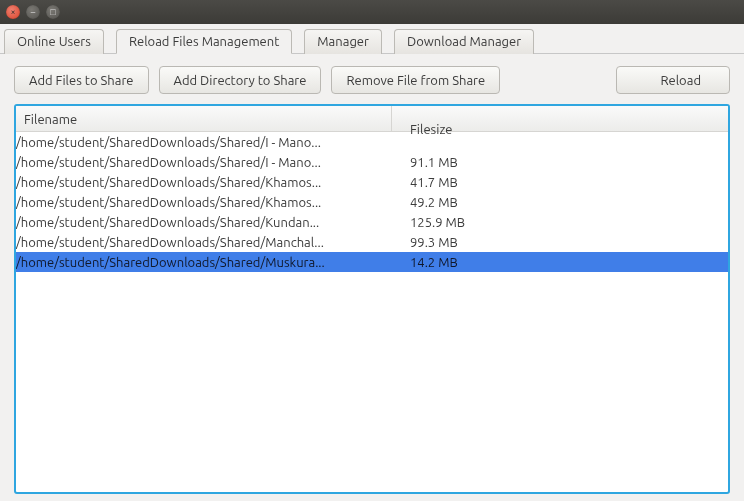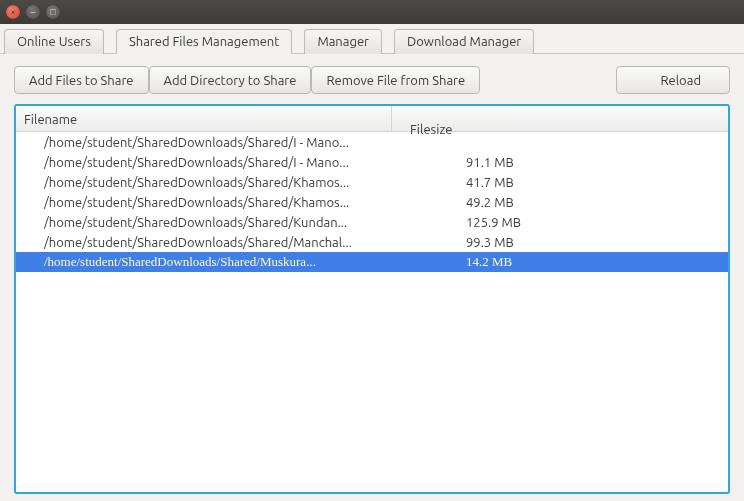--- a/index.html
+++ b/index.html
@@ -49,20 +49,21 @@
   position: relative;
   top: 1px;
 }
 .tab.active {
   background: #f2f1f0;
   border-bottom: 1px solid #f2f1f0;
   top: 1px;
 }
 .toolbar {
   display: flex;
+  gap: 10px;
   padding: 12px 14px 10px 14px;
   align-items: center;
 }
 .btn {
   border: 1px solid #bab8b3;
   border-radius: 4px;
   background: linear-gradient(to bottom, #fafaf8, #e7e6e2);
   padding: 6px 14px;
   color: #3c3c3c;
   white-space: nowrap;
@@ -93,37 +94,37 @@
   align-items: center;
 }
 .col-name { width: 376px; }
 .col-size { flex: 1; padding-left: 18px; }
 .rows { flex: 1; overflow: auto; }
 .row {
   display: flex;
   height: 20px;
   align-items: center;
 }
-.row .cell { padding: 0 0; white-space: nowrap; overflow: hidden; text-overflow: ellipsis; margin-left: 28px; }
+.row .cell { padding: 0 0; white-space: nowrap; overflow: hidden; text-overflow: ellipsis; }
 .row .col-size { padding-left: 18px; }
-.row.selected { background: #407ee8; color: #fef9c3; font-family: Liberation Serif, serif; }
+.row.selected { background: #407ee8; color: #0f172a; }
 </style>
 </head>
 <body>
 
 <div class="titlebar">
   <div class="win-btn win-close">×</div>
   <div class="win-btn win-min">–</div>
   <div class="win-btn win-max">□</div>
 </div>
 
 <div class="content">
   <div class="tabs">
     <div class="tab">Online Users</div>
-    <div class="tab active">Shared Files Management</div>
+    <div class="tab active">Reload Files Management</div>
     <div class="tab">Manager</div>
     <div class="tab">Download Manager</div>
   </div>
 
   <div class="toolbar">
     <div class="btn">Add Files to Share</div>
     <div class="btn">Add Directory to Share</div>
     <div class="btn">Remove File from Share</div>
     <div class="spacer"></div>
     <div class="btn" style="padding-left:43px;padding-right:28px;">Reload</div>

